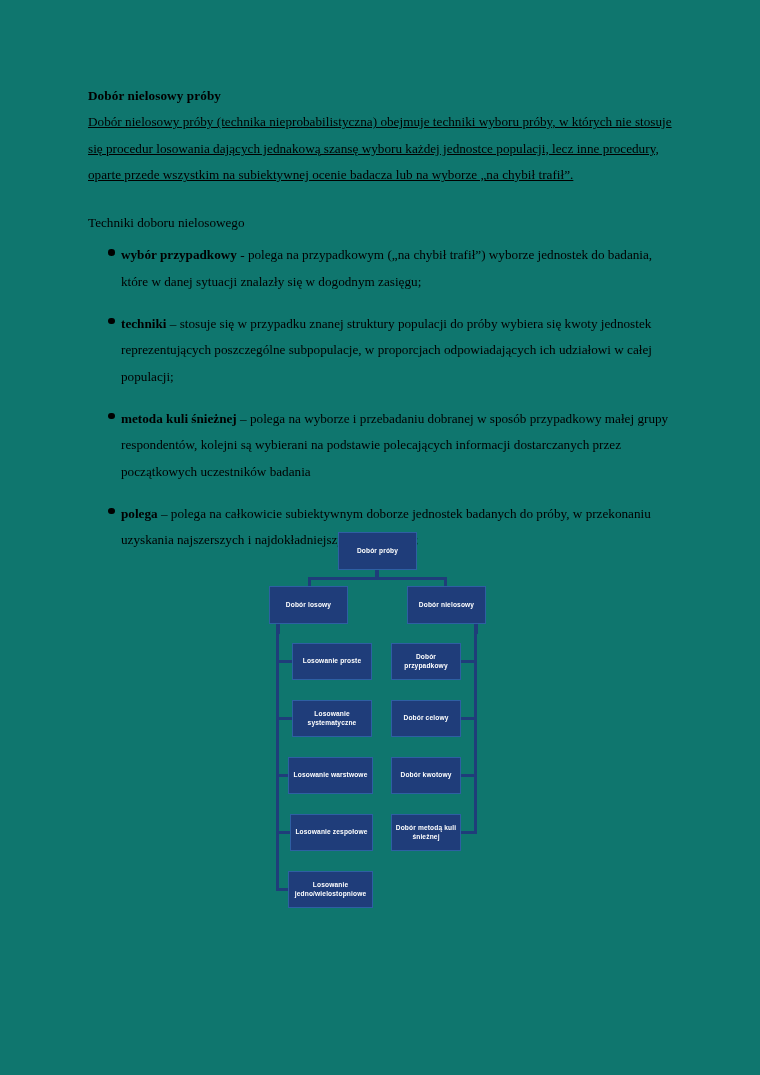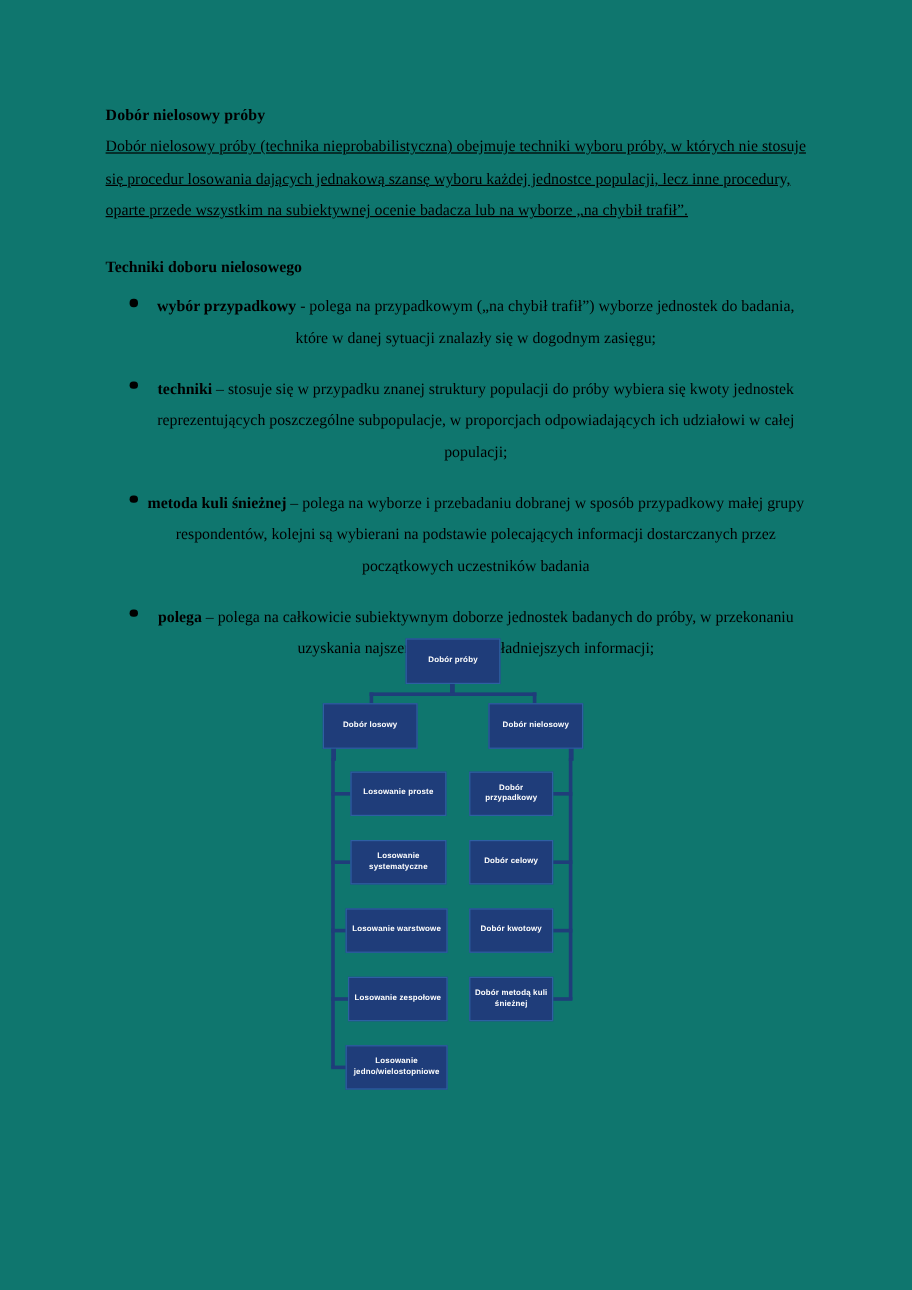--- a/index.html
+++ b/index.html
@@ -37,36 +37,35 @@
   .para {
     font-size: 13.2px;
     line-height: 2.02;
     margin: 0;
     text-align: left;
     letter-spacing: 0.01px;
     text-decoration: underline;
   }
   .section-heading {
     font-size: 13.2px;
-    font-weight: bold;
+    font-weight: normal;
     line-height: 1.45;
     margin: 24px 0 10px 0;
   }
   ul.bullets {
     list-style: none;
     margin: 0;
     padding: 0;
   }
   ul.bullets > li {
     position: relative;
     padding-left: 33px;
     margin-bottom: 15px;
     font-size: 13.2px;
     line-height: 2.02;
-    text-align: center;
   }
   ul.bullets > li .dot {
     position: absolute;
     left: 20px;
     top: 7px;
     width: 6.5px;
     height: 6.5px;
     border-radius: 50%;
     background: #000000;
   }

